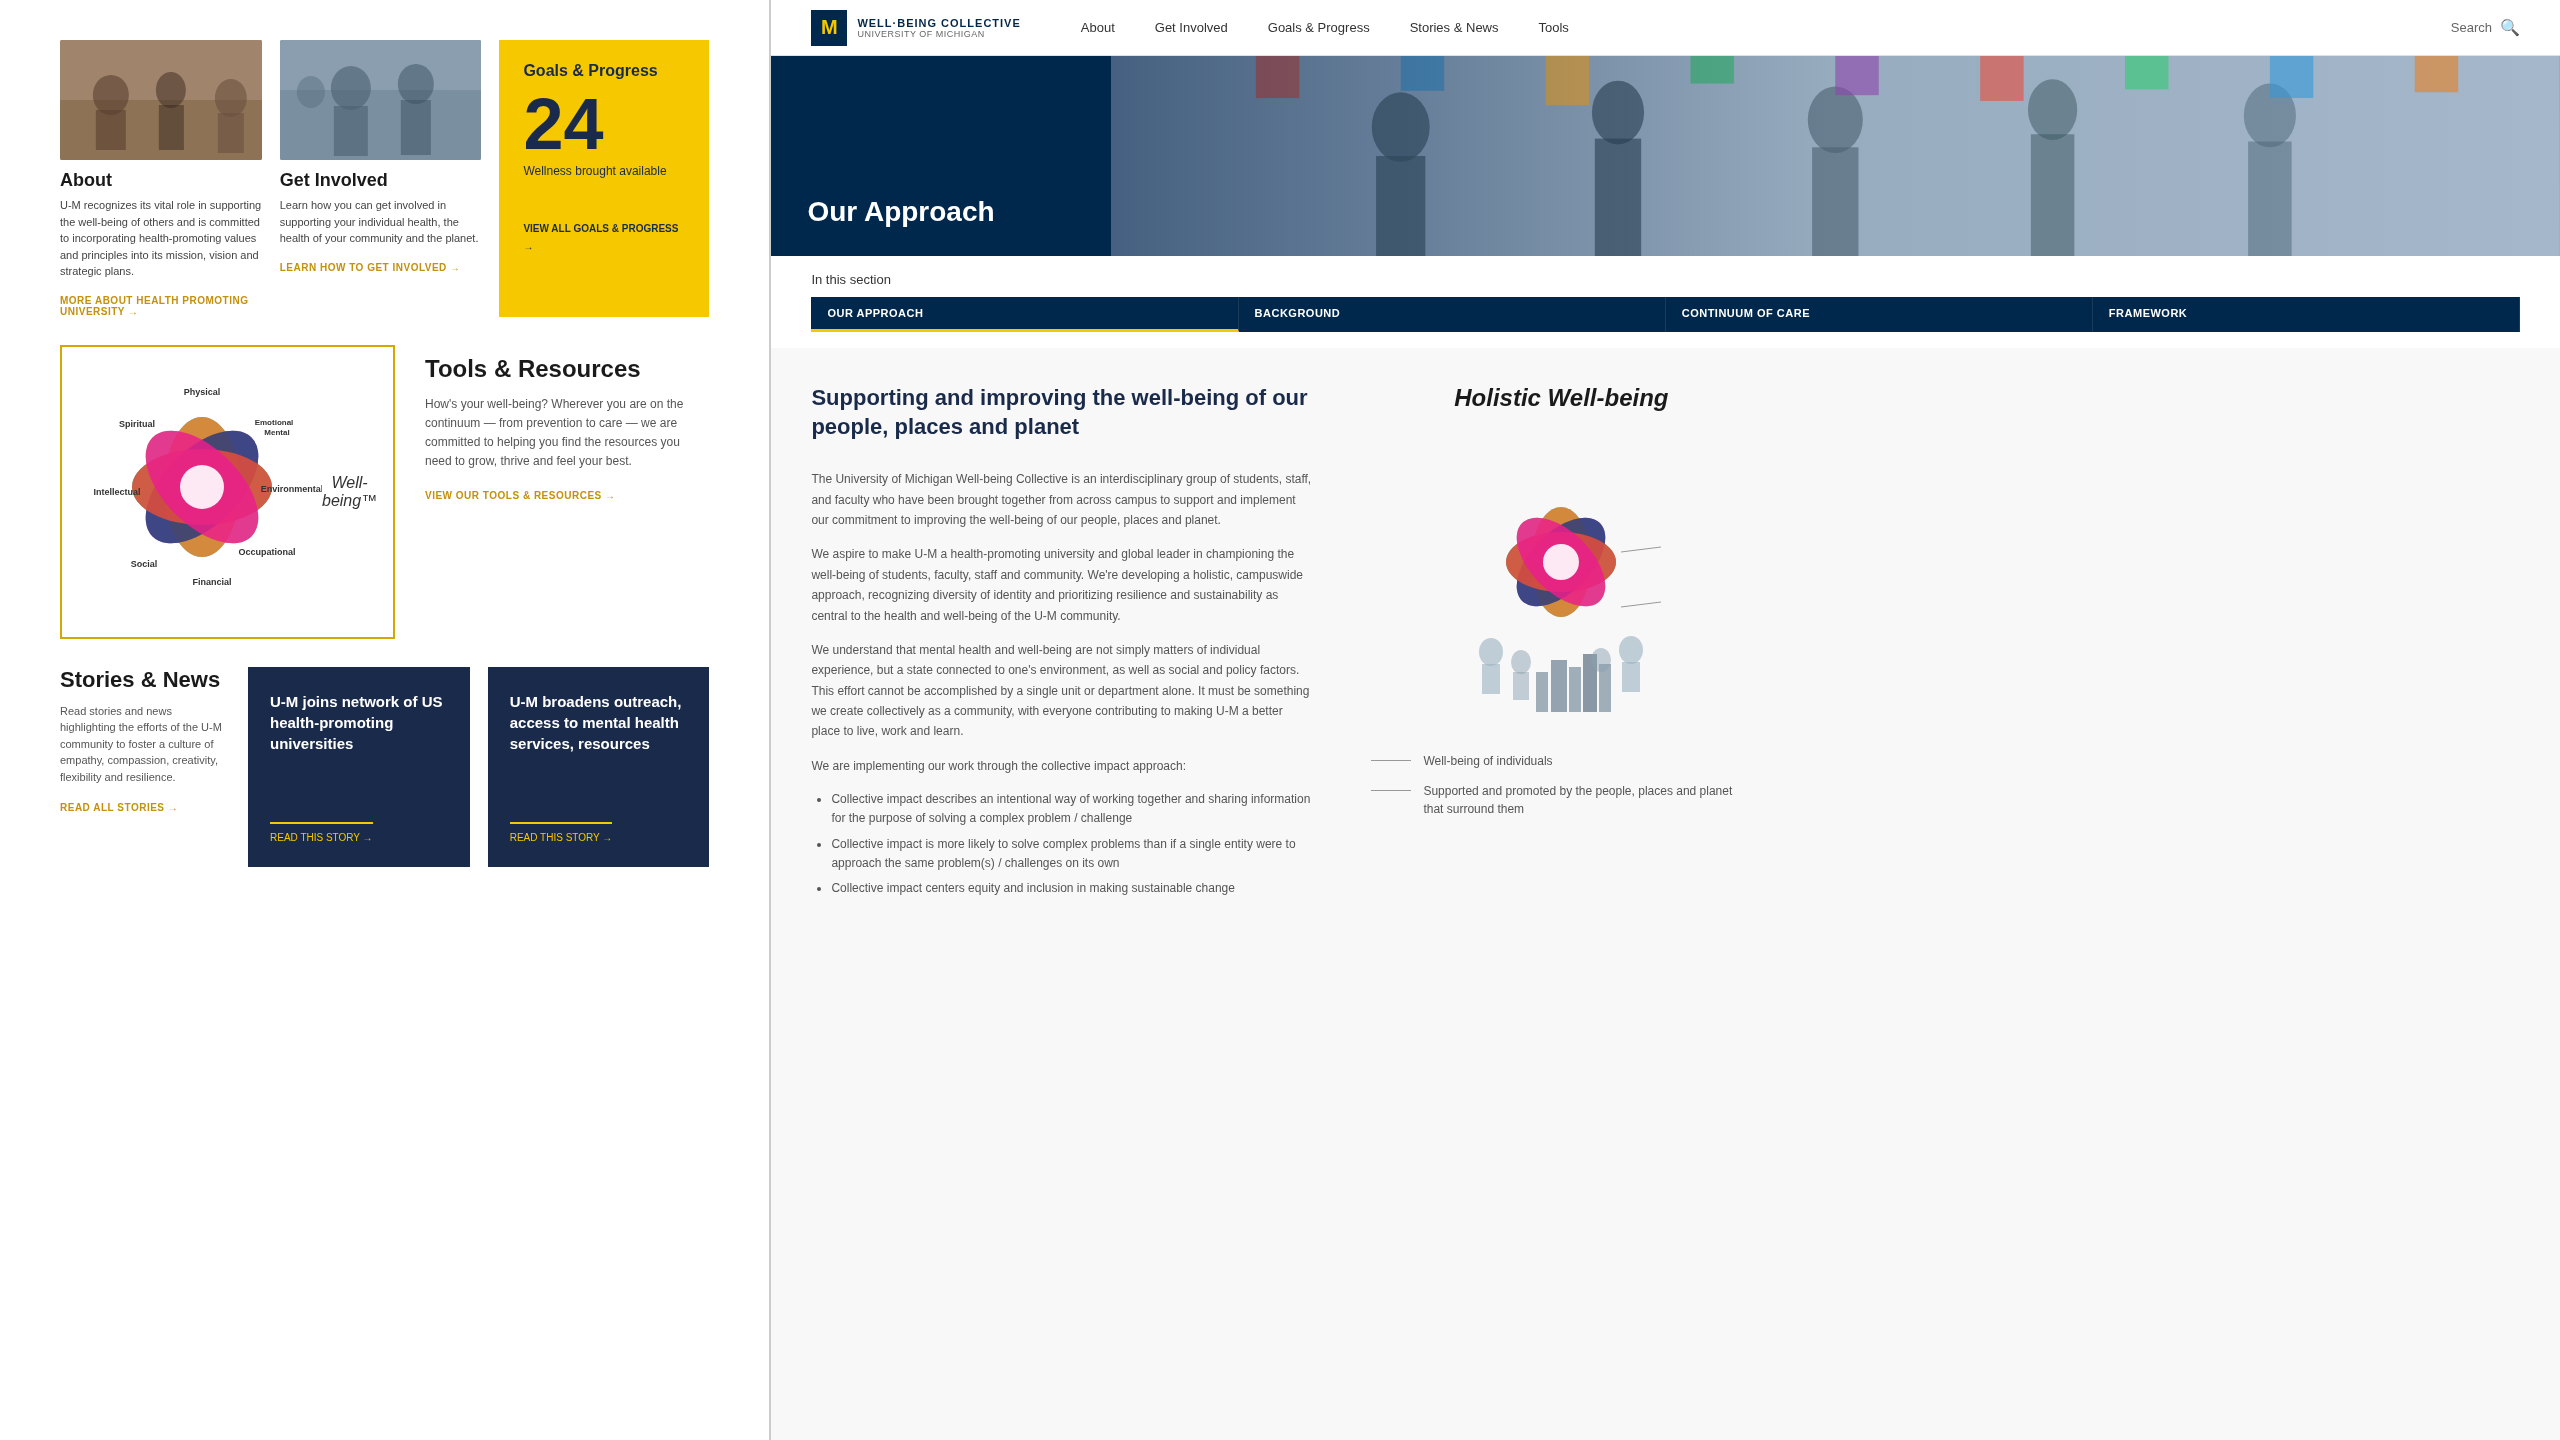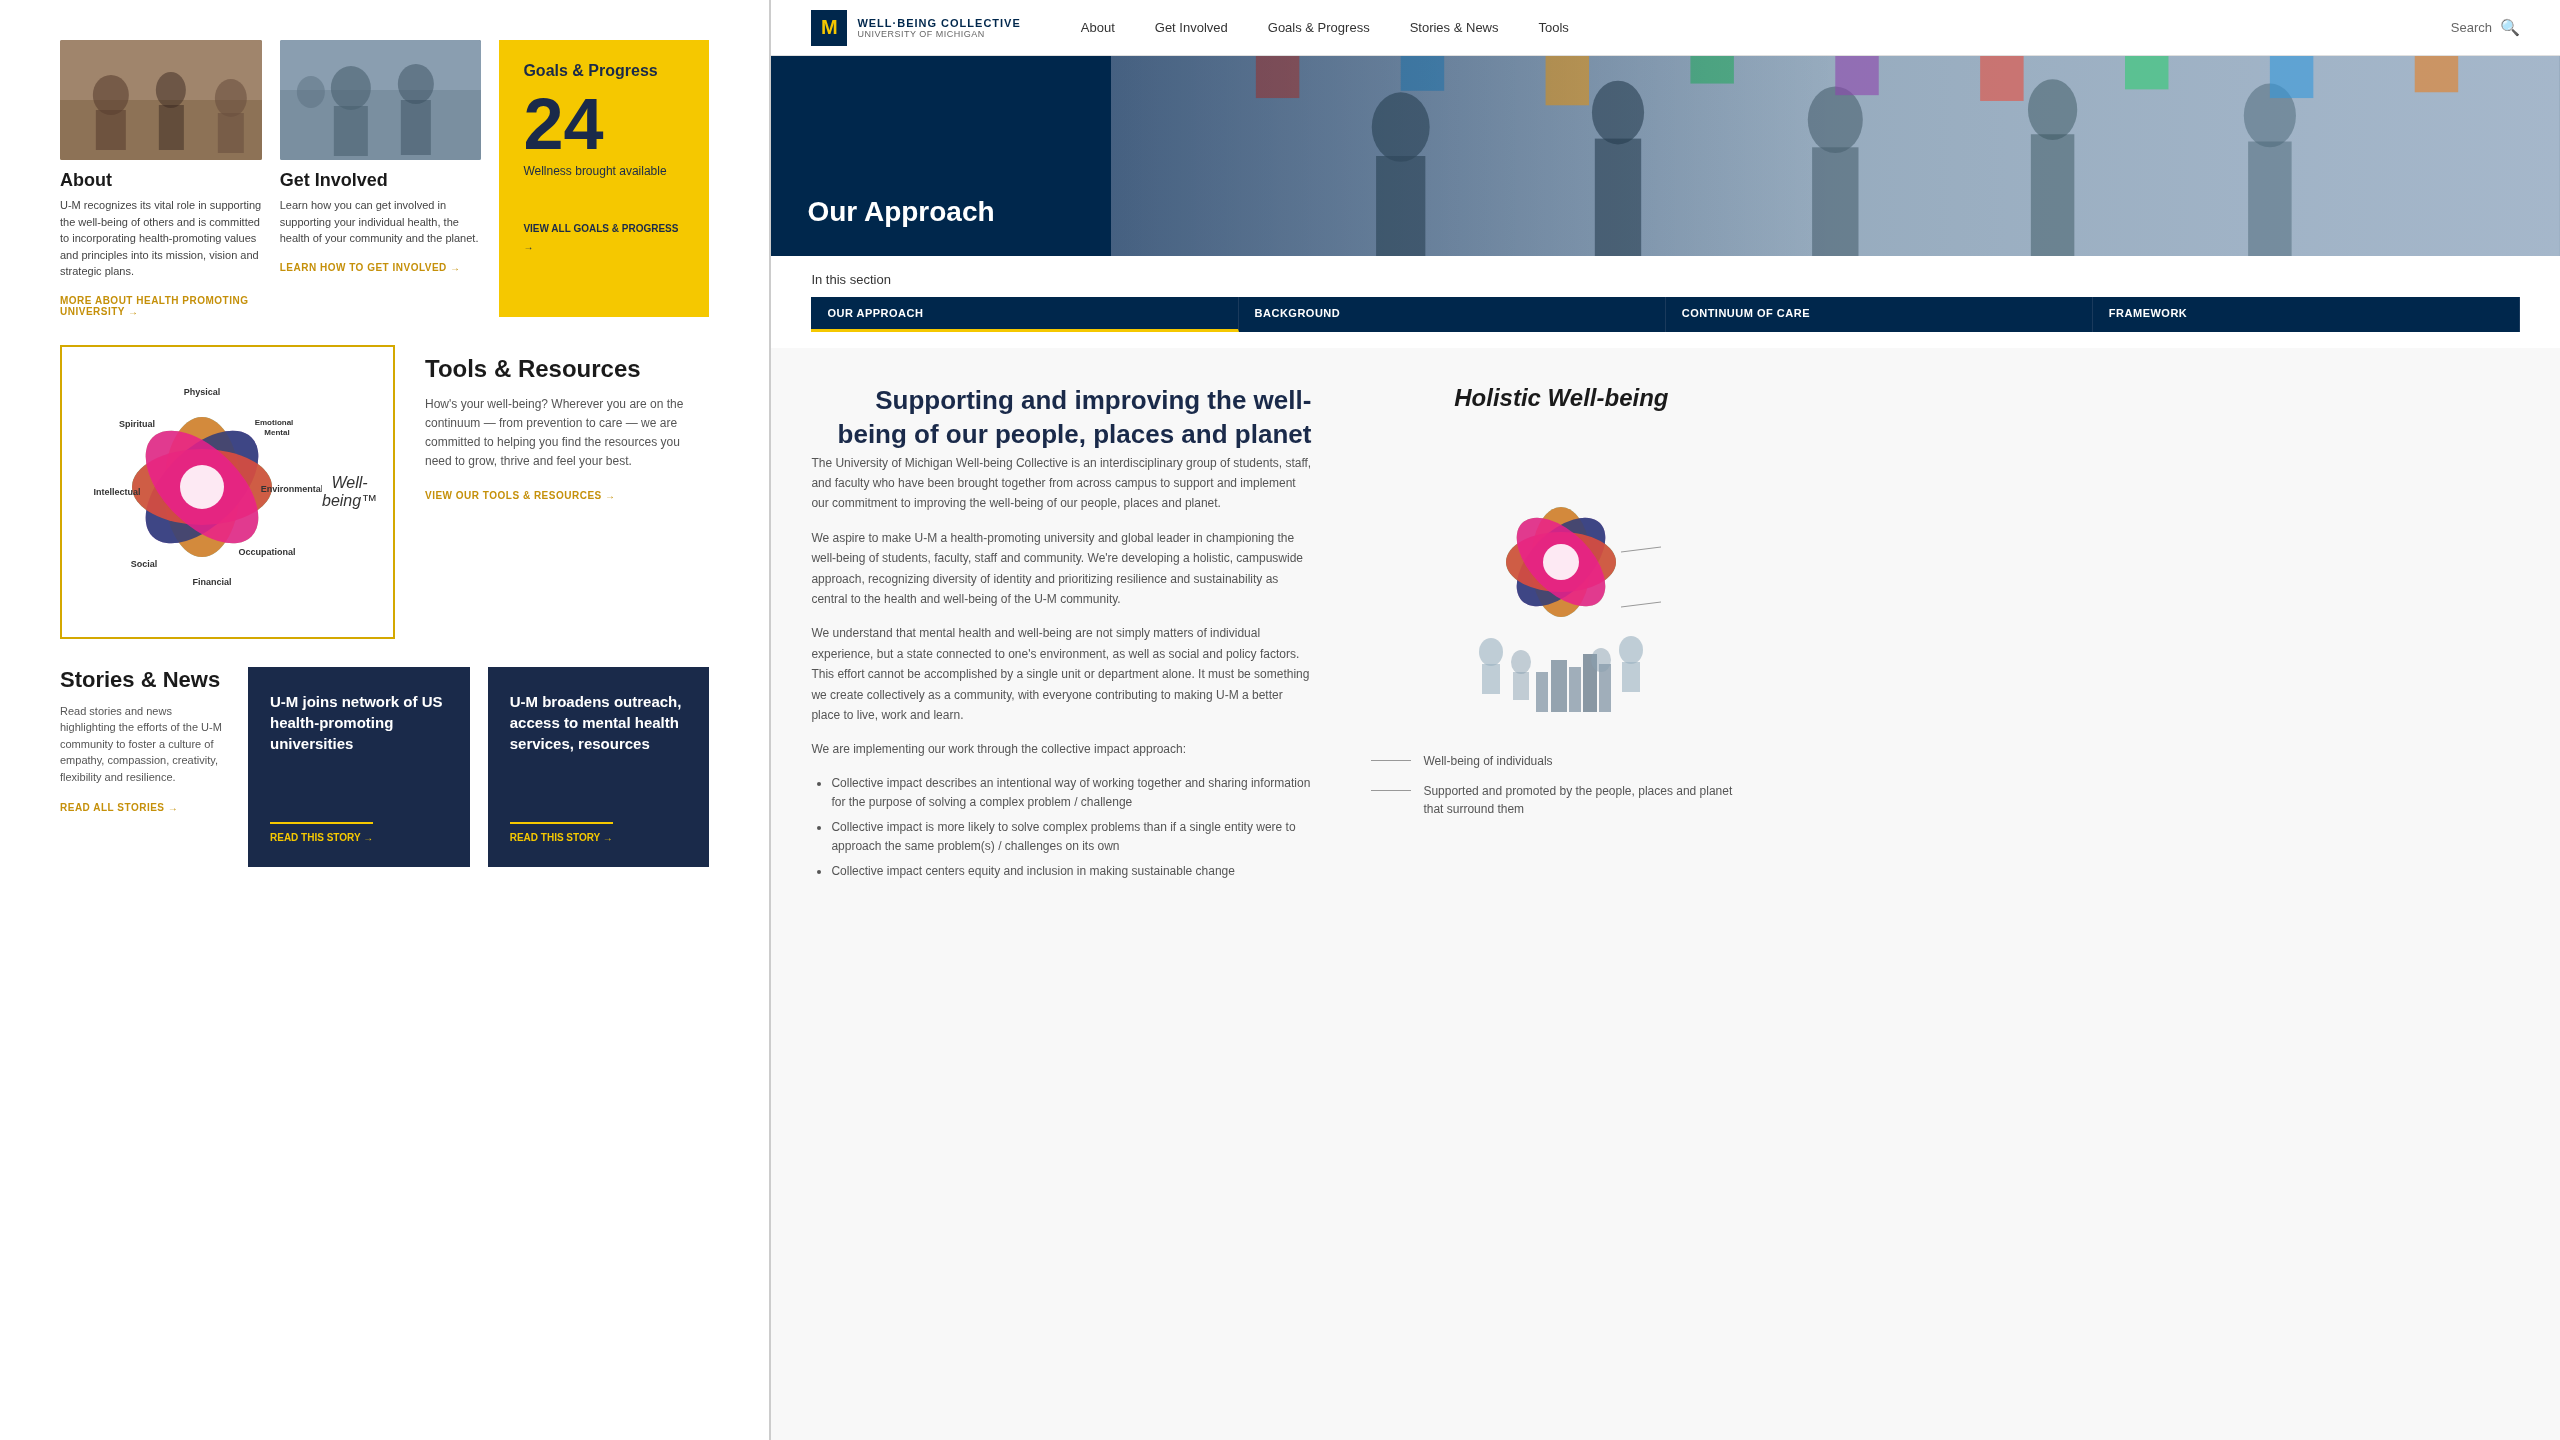--- a/index.html
+++ b/index.html
@@ -196,21 +196,21 @@
       font-size: 15px;
       font-weight: bold;
       color: #fff;
       line-height: 1.4;
     }
 
     .story-link {
       font-size: 10px;
       color: #f5c800;
       text-transform: uppercase;
-      font-weight: bold;
+      font-weight: normal;
       cursor: pointer;
       margin-top: 30px;
       display: flex;
       align-items: center;
       gap: 4px;
       border-top: 2px solid #f5c800;
       padding-top: 8px;
       width: fit-content;
     }
 
@@ -374,26 +374,25 @@
       display: flex;
       gap: 60px;
     }
 
     .content-text {
       flex: 1;
       max-width: 500px;
     }
 
     .content-text h2 {
-      font-size: 26px;
+      font-size: 22px;
       font-weight: bold;
       color: #1a2a4a;
-      margin-bottom: 1px;
+      margin-bottom: 28px;
       line-height: 1.3;
-      text-align: right;
     }
 
     .content-text p {
       font-size: 12px;
       color: #555;
       line-height: 1.7;
       margin-bottom: 14px;
     }
 
     .bullet-list {

